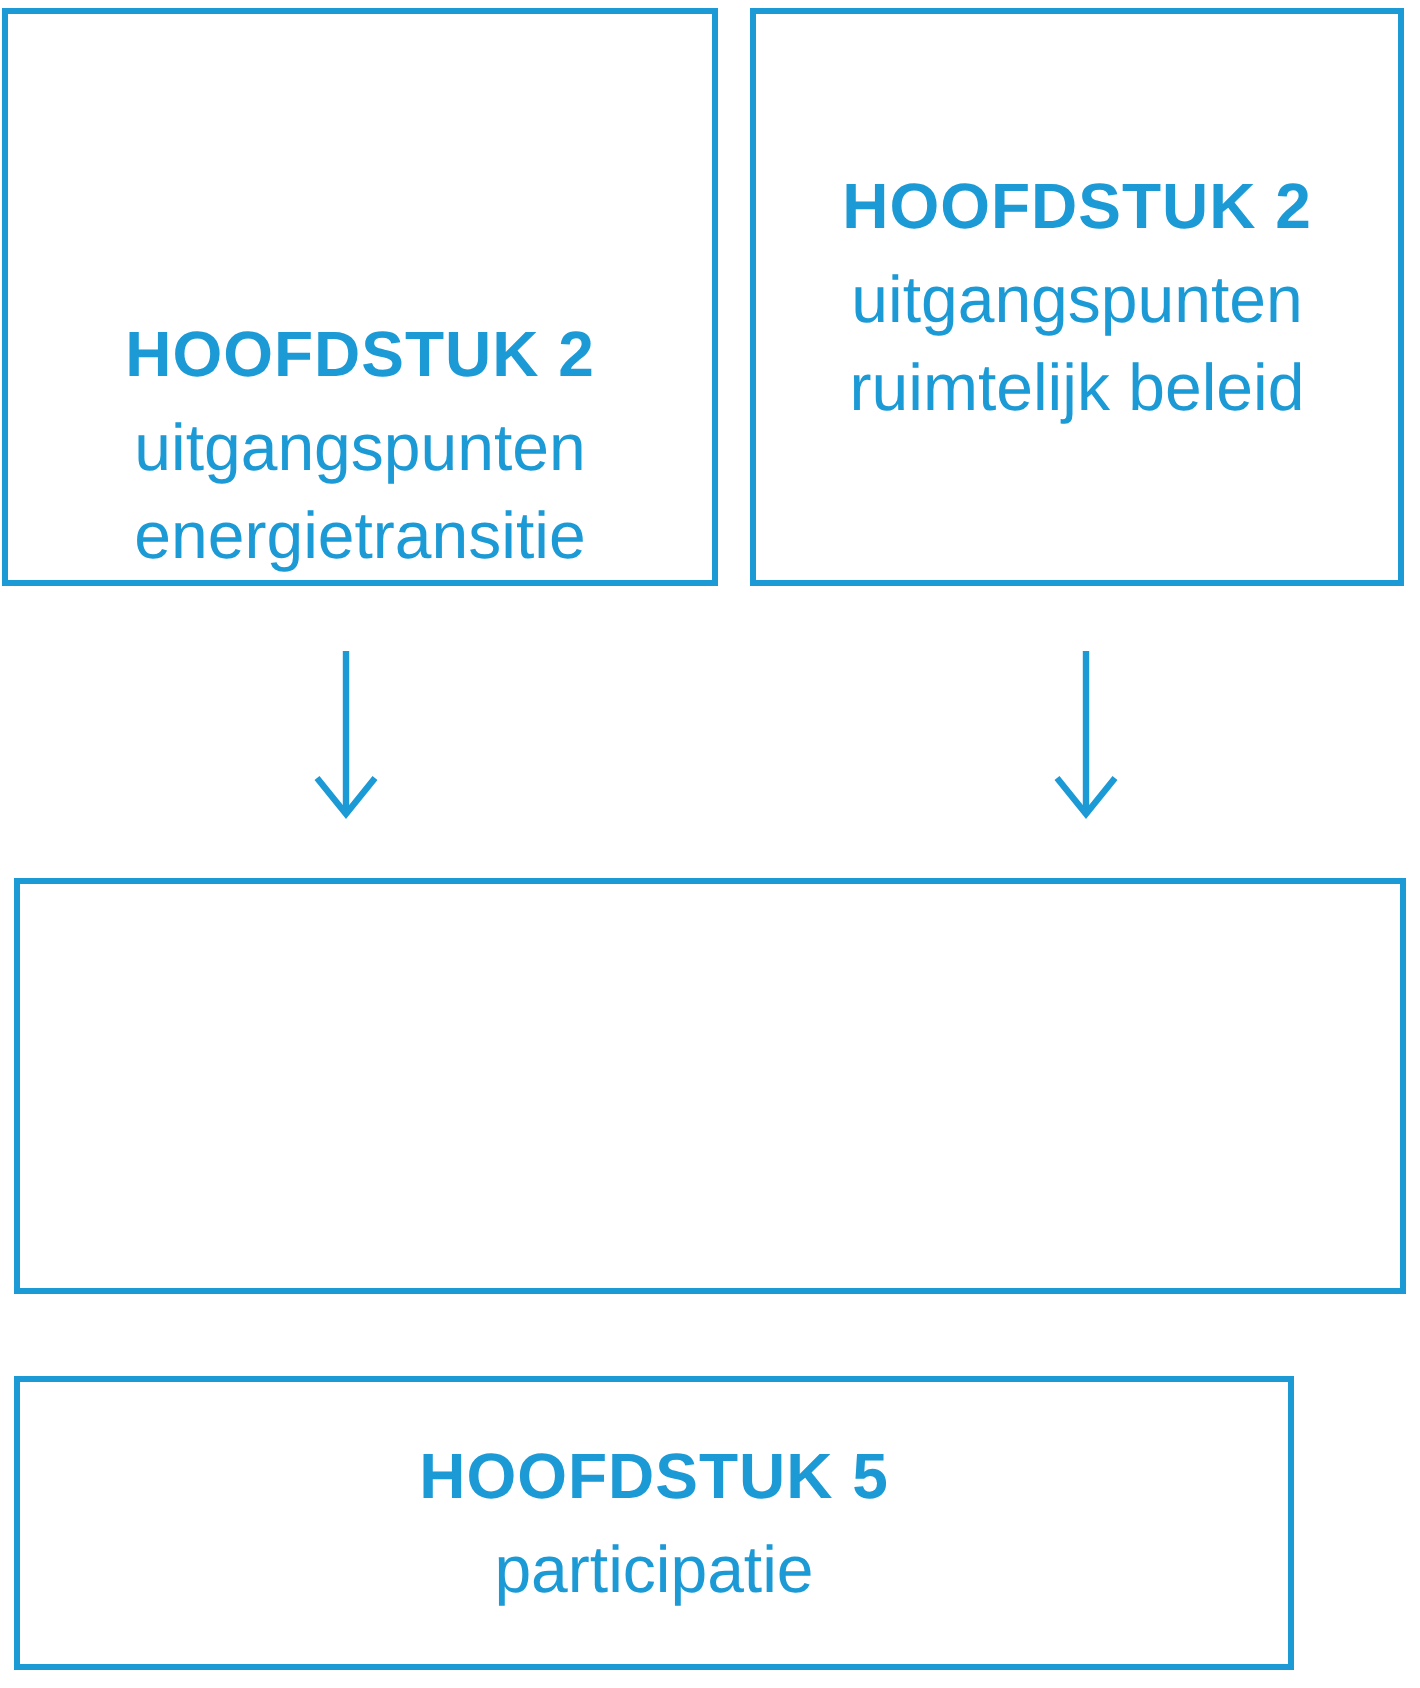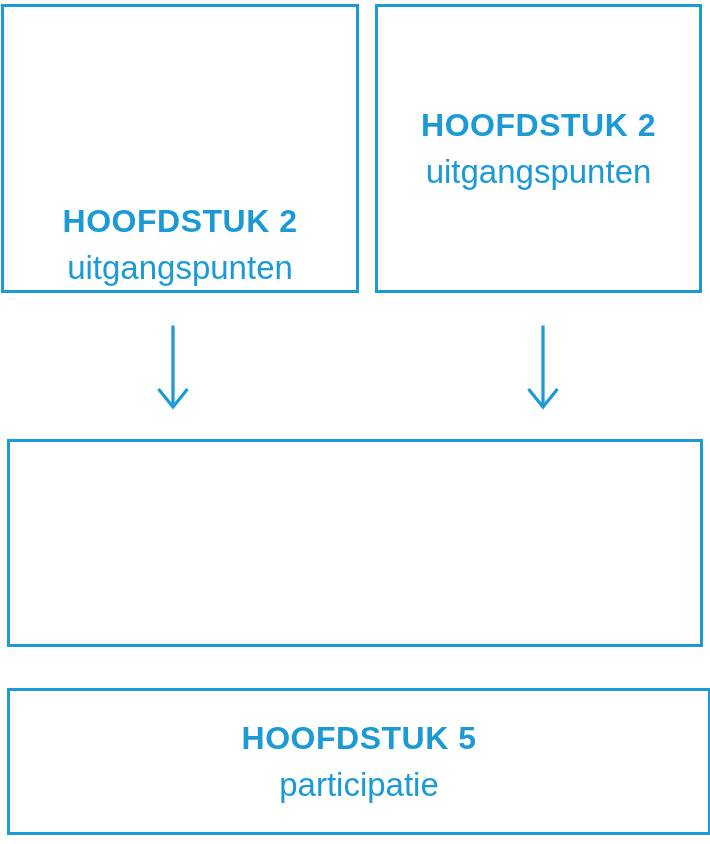--- a/index.html
+++ b/index.html
@@ -22,21 +22,21 @@
     display: flex;
     flex-direction: column;
     align-items: center;
     justify-content: center;
     text-align: center;
     color: var(--accent);
   }
   .box-2 { left: 1px;   top: 4px;   width: 358px; height: 289px; justify-content: flex-end; }
   .box-3 { left: 375px; top: 4px;   width: 327px; height: 289px; }
   .box-4 { left: 7px;   top: 439px; width: 696px; height: 208px; }
-  .box-5 { left: 7px;   top: 688px; width: 704px; height: 147px; }
+  .box-5 { left: 7px;   top: 688px; width: 640px; height: 147px; }
 
   .box-title {
     font-size: 32px;
     font-weight: 700;
     line-height: 44px;
     letter-spacing: 0.5px;
     margin-bottom: 3px;
   }
   .box-subtitle-line {
     display: block;
@@ -61,25 +61,27 @@
   }
 </style>
 </head>
 <body>
 
 <div class="stage">
 
   <div class="chapter-box box-2">
     <div class="box-title">HOOFDSTUK 2</div>
     <span class="box-subtitle-line">uitgangspunten</span>
+    <span class="box-subtitle-line">energietransitie</span>
   </div>
 
   <div class="chapter-box box-3">
     <div class="box-title">HOOFDSTUK 2</div>
     <span class="box-subtitle-line">uitgangspunten</span>
+    <span class="box-subtitle-line">ruimtelijk beleid</span>
   </div>
 
   <div class="arrow-down arrow-1">
     <svg viewBox="0 0 44 86" aria-hidden="true">
       <line x1="22" y1="1.5" x2="22" y2="81"></line>
       <polyline points="7.5,65 22,83 36.5,65"></polyline>
     </svg>
   </div>
 
   <div class="arrow-down arrow-2">

